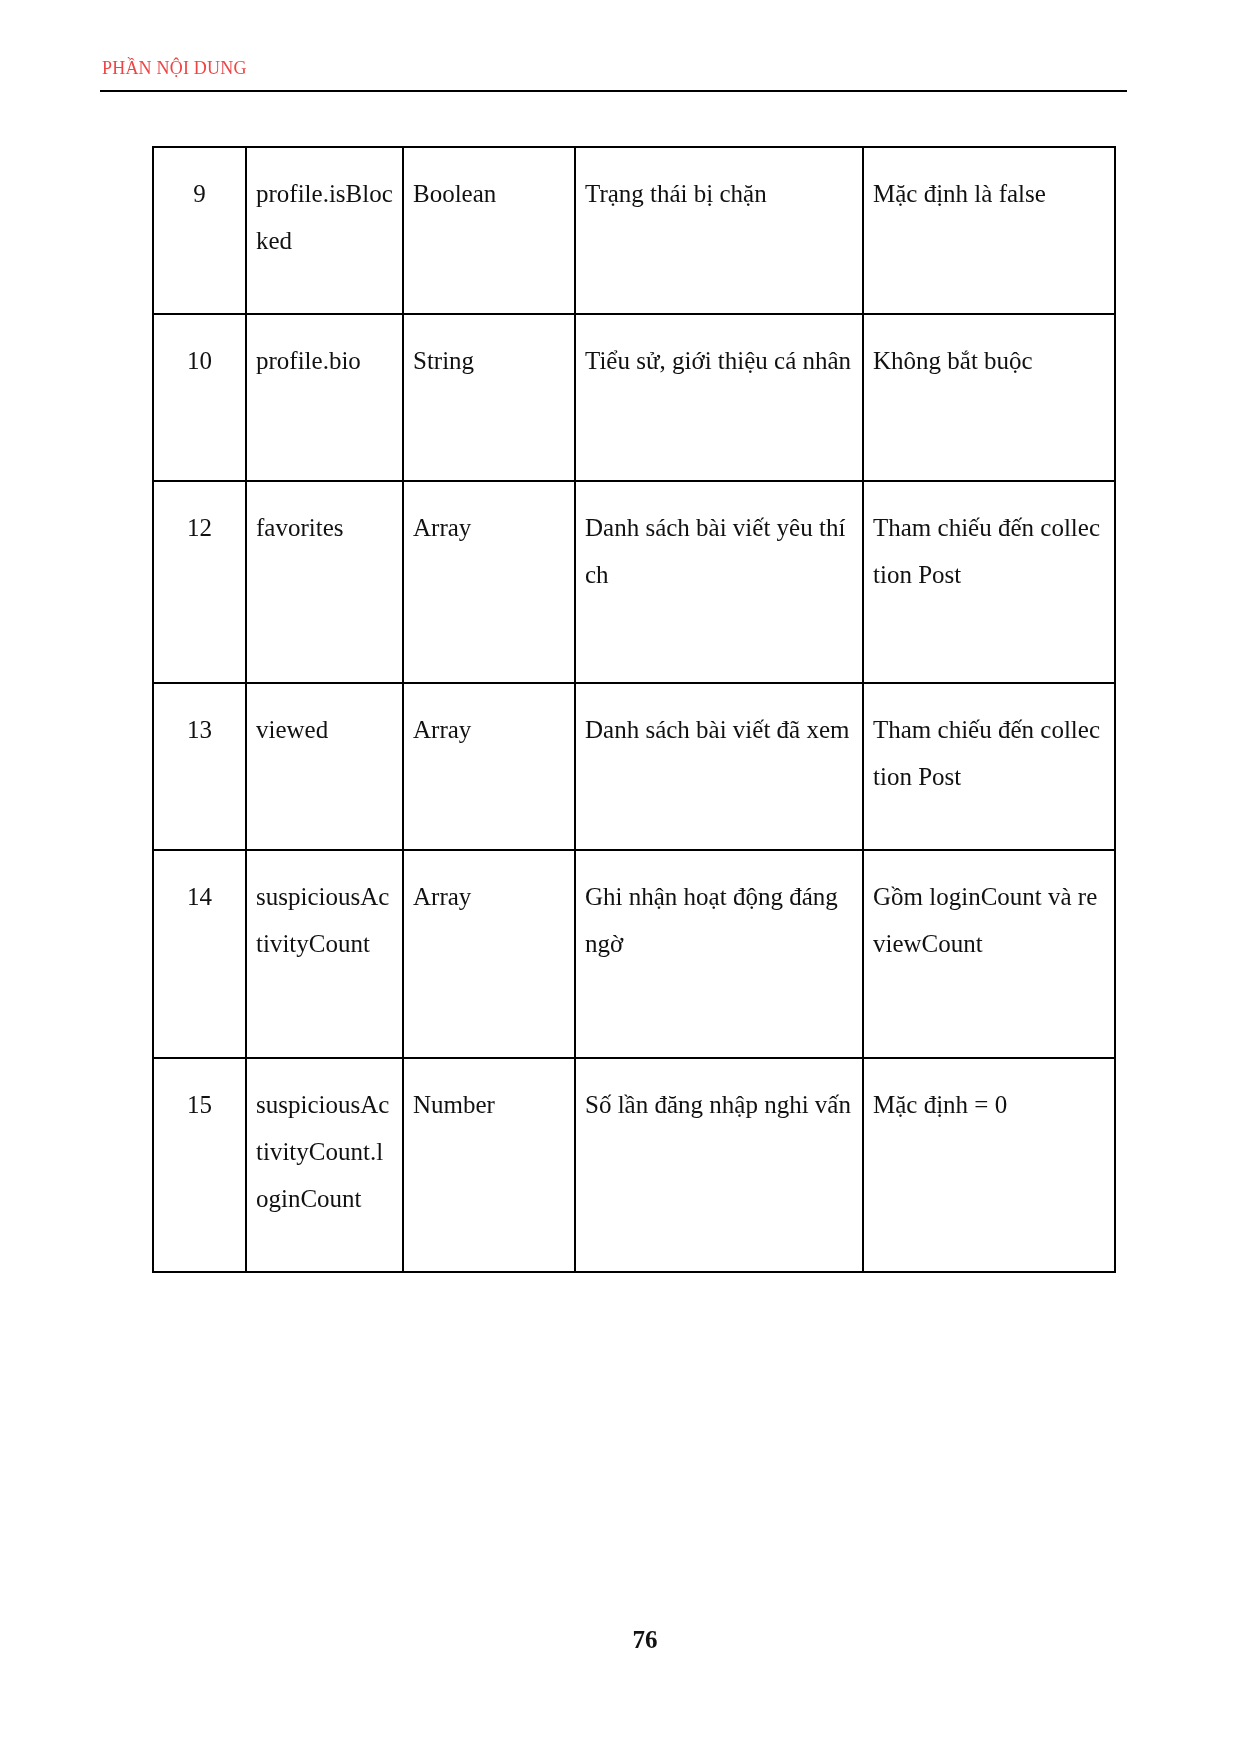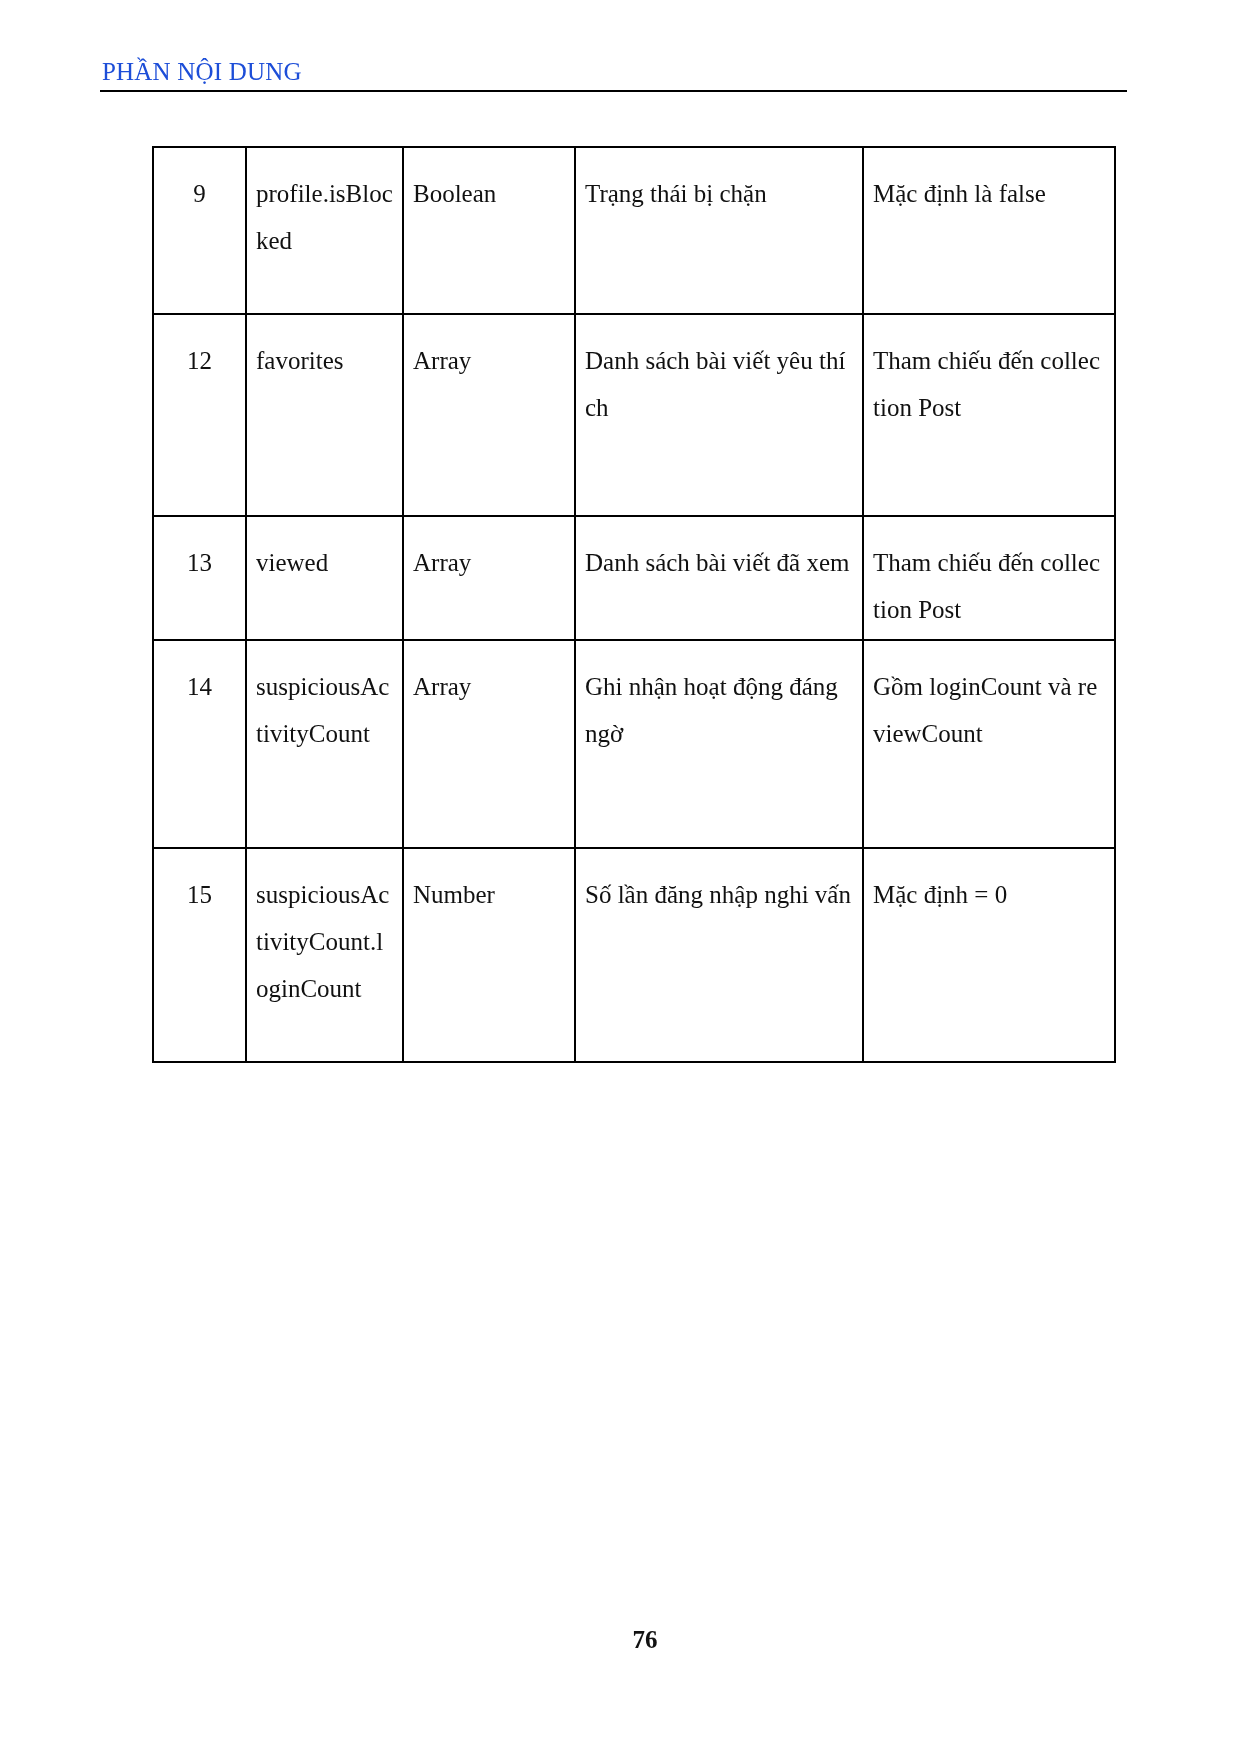--- a/index.html
+++ b/index.html
@@ -1,18 +1,18 @@
 <!DOCTYPE html>
 <html><head>
 <meta charset="utf-8">
 <style>
   html, body { margin:0; padding:0; background:#ffffff; }
   body { width:1241px; height:1753px; position:relative; overflow:hidden;
          font-family:"Liberation Serif", serif; color:#111; }
-  .running-header { position:absolute; left:102px; top:58px; font-size:25px; color:#1d4ed8; letter-spacing:0.2px; }
+  .running-header { position:absolute; left:102px; top:58px; font-size:18px; color:#ef4444; letter-spacing:0.2px; }
   .header-rule { position:absolute; left:100px; top:90px; width:1027px; height:2px; background:#000; }
   table.grid { position:absolute; left:152px; top:146px; border-collapse:collapse; table-layout:fixed; width:962px; }
   table.grid td { border:2.5px solid #000; vertical-align:top; font-size:25px; line-height:47px; padding:22px 9px 0 9px; word-break:break-all; }
   td.c-idx { text-align:center; padding-left:0; padding-right:0; }
   .page-number { position:absolute; left:0; width:1290px; top:1626px; text-align:center; font-weight:bold; font-size:25px; }
 </style>
 </head>
 <body>
 
 <div class="running-header">PHẦN NỘI DUNG</div>
@@ -27,28 +27,35 @@
       <col style="width:252px">
   </colgroup>
   <tbody>
     <tr style="height:167px">
       <td class="c-idx">9</td>
       <td>profile.isBlocked</td>
       <td>Boolean</td>
       <td>Trạng thái bị chặn</td>
       <td>Mặc định là false</td>
     </tr>
+    <tr style="height:167px">
+      <td class="c-idx">10</td>
+      <td>profile.bio</td>
+      <td>String</td>
+      <td>Tiểu sử, giới thiệu cá nhân</td>
+      <td>Không bắt buộc</td>
+    </tr>
     <tr style="height:202px">
       <td class="c-idx">12</td>
       <td>favorites</td>
       <td>Array</td>
       <td>Danh sách bài viết yêu thích</td>
       <td>Tham chiếu đến collection Post</td>
     </tr>
-    <tr style="height:124px">
+    <tr style="height:167px">
       <td class="c-idx">13</td>
       <td>viewed</td>
       <td>Array</td>
       <td>Danh sách bài viết đã xem</td>
       <td>Tham chiếu đến collection Post</td>
     </tr>
     <tr style="height:208px">
       <td class="c-idx">14</td>
       <td>suspiciousActivityCount</td>
       <td>Array</td>

